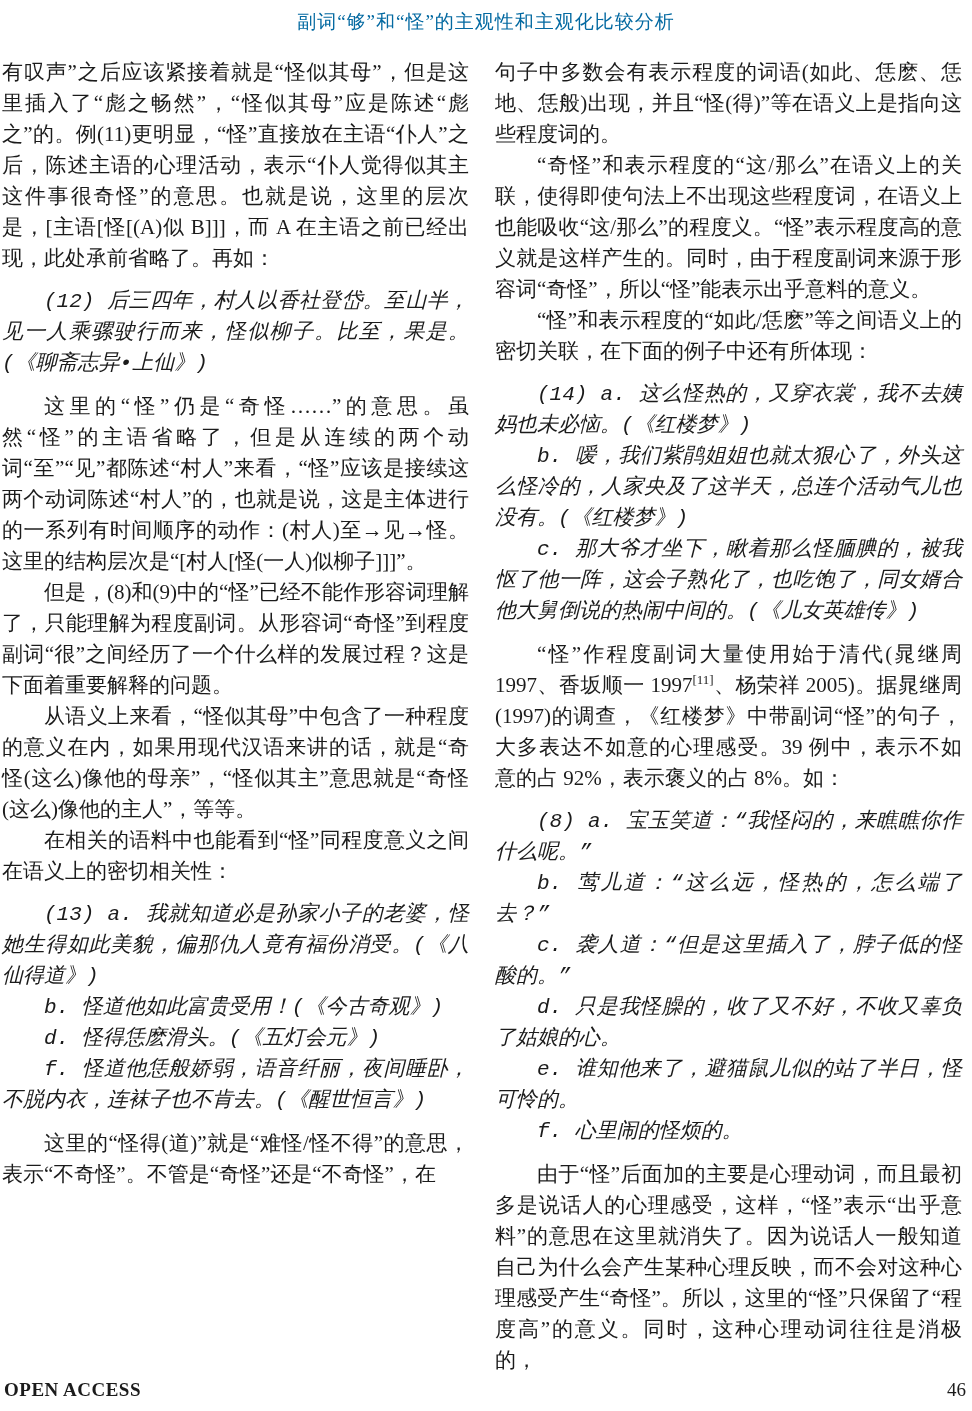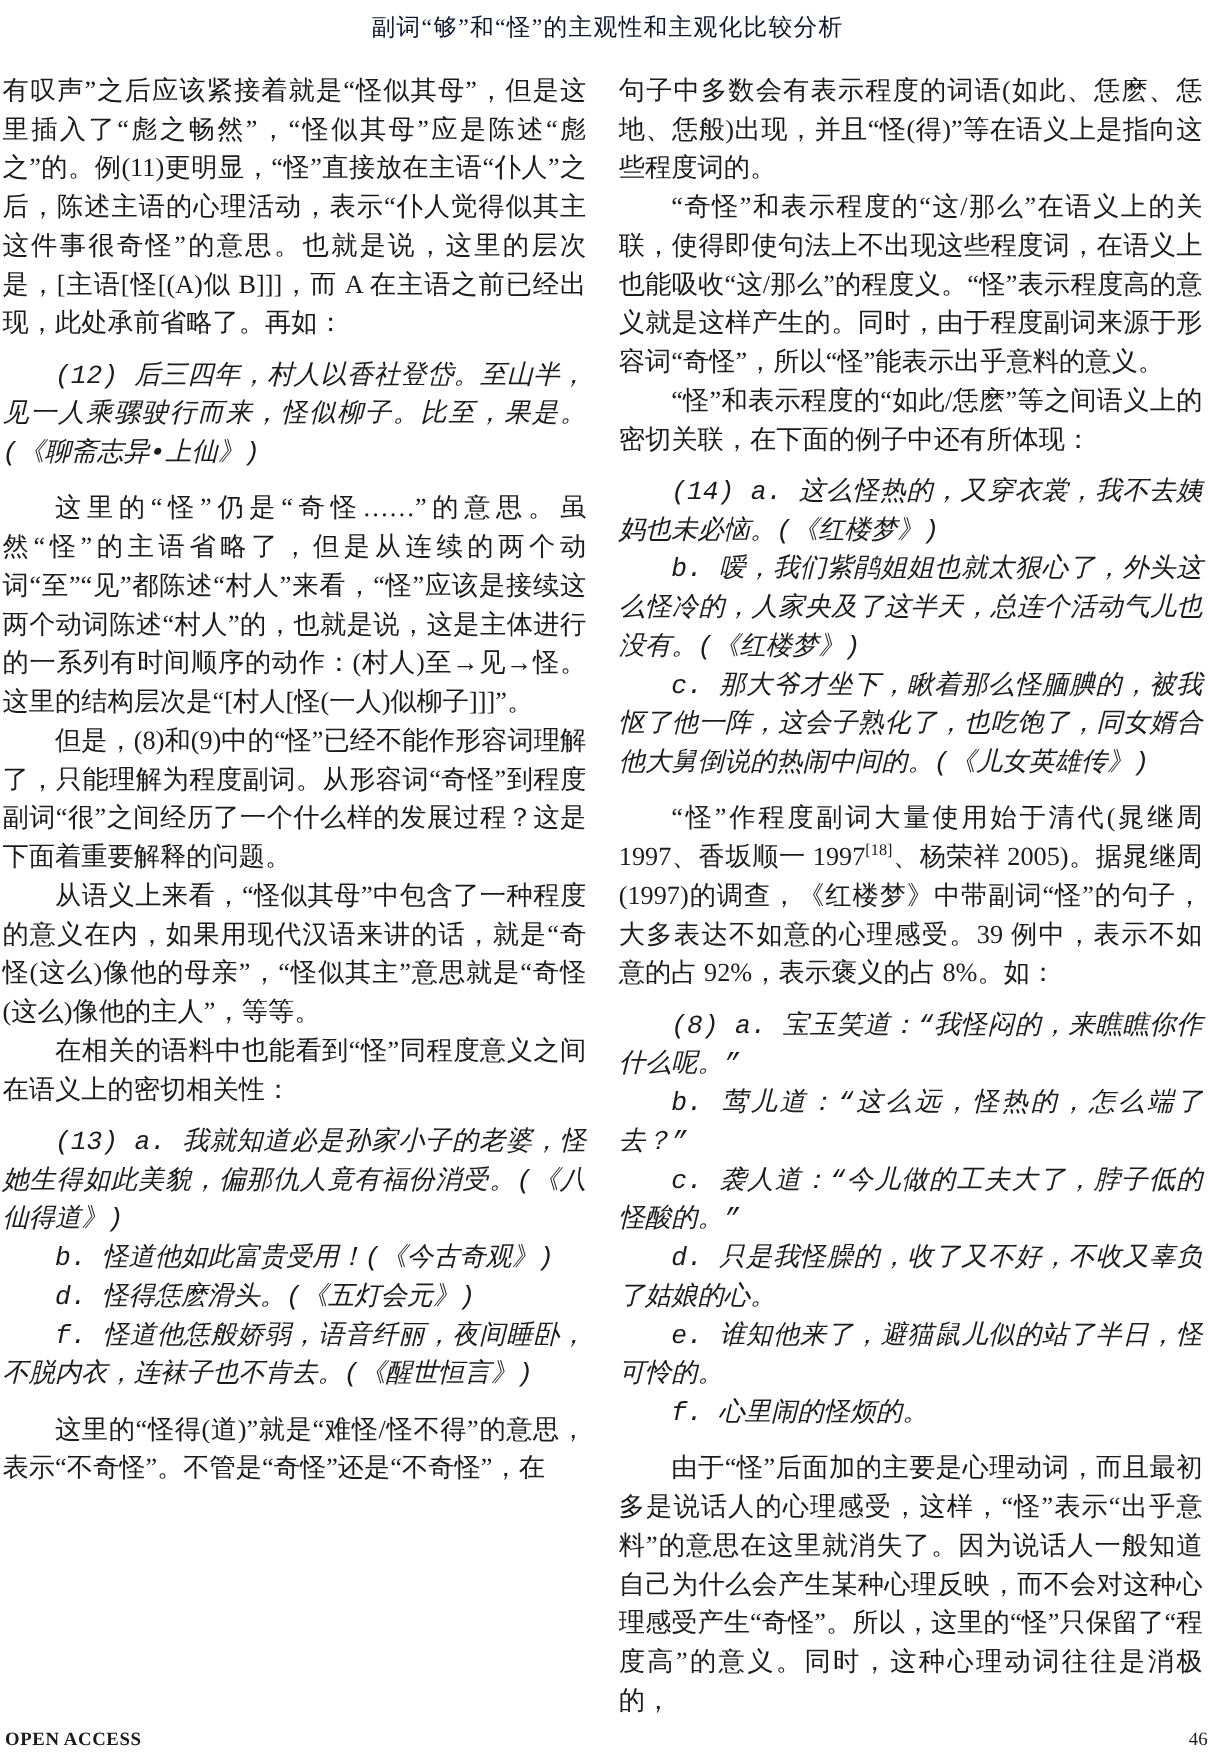--- a/index.html
+++ b/index.html
@@ -8,21 +8,21 @@
     background: #ffffff;
     font-family: "Liberation Serif", "DejaVu Serif", serif;
     color: #1b1b1b;
     position: relative;
     overflow: hidden;
   }
   .page-header {
     padding-top: 9px;
     text-align: center;
     font-size: 19px;
-    color: #0f172a;
+    color: #0369a1;
     letter-spacing: 1px;
   }
   .columns {
     display: flex;
     gap: 26px;
     padding: 0 2px;
     margin-top: 22px;
   }
   .column {
     width: 467px;
@@ -44,21 +44,21 @@
     font-size: 0.62em;
     vertical-align: super;
     line-height: 0;
   }
   .page-footer {
     position: absolute;
     left: 4px; right: 6px; bottom: 10px;
     display: flex;
     justify-content: space-between;
     align-items: flex-start;
-    font-size: 15px;
+    font-size: 19px;
     gap: 32px;
   }
   .open-access { font-weight: bold; letter-spacing: 0.5px; }
   .page-number { font-weight: normal; }
 </style>
 </head>
 <body>
 
 <div class="page-header">副词“够”和“怪”的主观性和主观化比较分析</div>
 
@@ -82,25 +82,25 @@
     </div>
     <div class="column">
       <p class="para noindent">句子中多数会有表示程度的词语(如此、恁麽、恁地、恁般)出现，并且“怪(得)”等在语义上是指向这些程度词的。</p>
       <p class="para">“奇怪”和表示程度的“这/那么”在语义上的关联，使得即使句法上不出现这些程度词，在语义上也能吸收“这/那么”的程度义。“怪”表示程度高的意义就是这样产生的。同时，由于程度副词来源于形容词“奇怪”，所以“怪”能表示出乎意料的意义。</p>
       <p class="para">“怪”和表示程度的“如此/恁麽”等之间语义上的密切关联，在下面的例子中还有所体现：</p>
       <div class="example-group">
         <p class="para example">(14) a. 这么怪热的，又穿衣裳，我不去姨妈也未必恼。(《红楼梦》)</p>
         <p class="para example">b. 嗳，我们紫鹃姐姐也就太狠心了，外头这么怪冷的，人家央及了这半天，总连个活动气儿也没有。(《红楼梦》)</p>
         <p class="para example">c. 那大爷才坐下，瞅着那么怪腼腆的，被我怄了他一阵，这会子熟化了，也吃饱了，同女婿合他大舅倒说的热闹中间的。(《儿女英雄传》)</p>
       </div>
-      <p class="para"><span>“怪”作程度副词大量使用始于清代(晁继周 1997、香坂顺一 1997</span><sup>[18]</sup><span>、杨荣祥 2005)。据晁继周(1997)的调查，《红楼梦》中带副词“怪”的句子，大多表达不如意的心理感受。39 例中，表示不如意的占 92%，表示褒义的占 8%。如：</span></p>
+      <p class="para"><span>“怪”作程度副词大量使用始于清代(晁继周 1997、香坂顺一 1997</span><sup>[11]</sup><span>、杨荣祥 2005)。据晁继周(1997)的调查，《红楼梦》中带副词“怪”的句子，大多表达不如意的心理感受。39 例中，表示不如意的占 92%，表示褒义的占 8%。如：</span></p>
       <div class="example-group">
         <p class="para example">(8) a. 宝玉笑道：“我怪闷的，来瞧瞧你作什么呢。”</p>
         <p class="para example">b. 莺儿道：“这么远，怪热的，怎么端了去？”</p>
-        <p class="para example">c. 袭人道：“今儿做的工夫大了，脖子低的怪酸的。”</p>
+        <p class="para example">c. 袭人道：“但是这里插入了，脖子低的怪酸的。”</p>
         <p class="para example">d. 只是我怪臊的，收了又不好，不收又辜负了姑娘的心。</p>
         <p class="para example">e. 谁知他来了，避猫鼠儿似的站了半日，怪可怜的。</p>
         <p class="para example">f. 心里闹的怪烦的。</p>
       </div>
       <p class="para">由于“怪”后面加的主要是心理动词，而且最初多是说话人的心理感受，这样，“怪”表示“出乎意料”的意思在这里就消失了。因为说话人一般知道自己为什么会产生某种心理反映，而不会对这种心理感受产生“奇怪”。所以，这里的“怪”只保留了“程度高”的意义。同时，这种心理动词往往是消极的，</p>
     </div>
   </div>
 
 <div class="page-footer">
   <span class="open-access">OPEN ACCESS</span>

